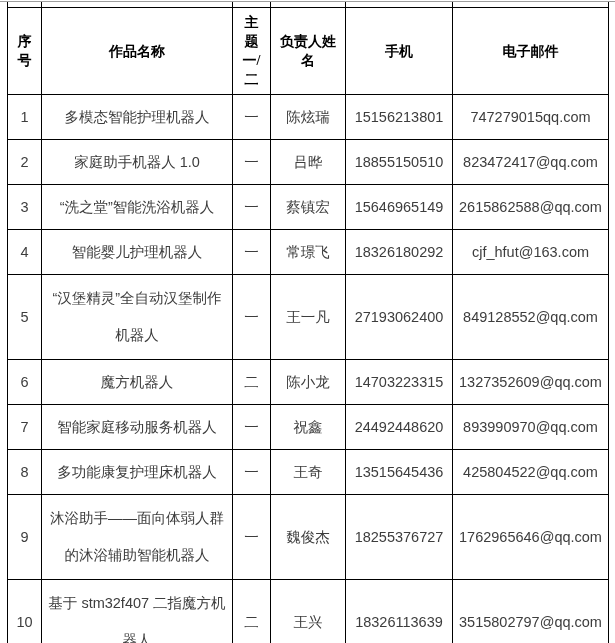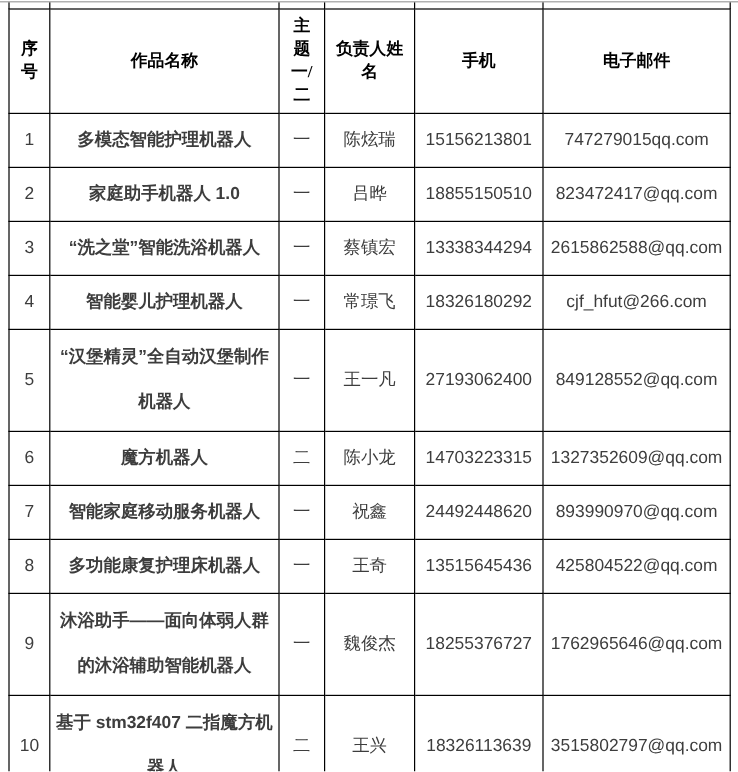--- a/index.html
+++ b/index.html
@@ -60,21 +60,21 @@
   tbody td {
     color: #3d3d3d;
     font-size: 14.5px;
     line-height: 37px;
     height: 40px;
     white-space: pre-line;
   }
   tbody tr.two-line td {
     height: 80px;
   }
-  .cell-work-name { padding: 2px 2px; font-weight: bold; }
+  .cell-work-name { padding: 2px 2px; }
 </style>
 </head>
 <body>
 
 <div class="page">
   <div class="top-rule"></div>
 
   <table class="tbl">
     <colgroup>
       <col style="width:34px">
@@ -122,30 +122,30 @@
           <td class="cell-theme">一</td>
           <td class="cell-leader">吕晔</td>
           <td class="cell-phone">18855150510</td>
           <td class="cell-email">823472417@qq.com</td>
         </tr>
         <tr>
           <td class="cell-index">3</td>
           <td class="cell-work-name">“洗之堂”智能洗浴机器人</td>
           <td class="cell-theme">一</td>
           <td class="cell-leader">蔡镇宏</td>
-          <td class="cell-phone">13338344294</td>
+          <td class="cell-phone">15646965149</td>
           <td class="cell-email">2615862588@qq.com</td>
         </tr>
         <tr>
           <td class="cell-index">4</td>
           <td class="cell-work-name">智能婴儿护理机器人</td>
           <td class="cell-theme">一</td>
           <td class="cell-leader">常璟飞</td>
           <td class="cell-phone">18326180292</td>
-          <td class="cell-email">cjf_hfut@266.com</td>
+          <td class="cell-email">cjf_hfut@163.com</td>
         </tr>
         <tr class="two-line">
           <td class="cell-index">5</td>
           <td class="cell-work-name">“汉堡精灵”全自动汉堡制作
 机器人</td>
           <td class="cell-theme">一</td>
           <td class="cell-leader">王一凡</td>
           <td class="cell-phone">27193062400</td>
           <td class="cell-email">849128552@qq.com</td>
         </tr>

